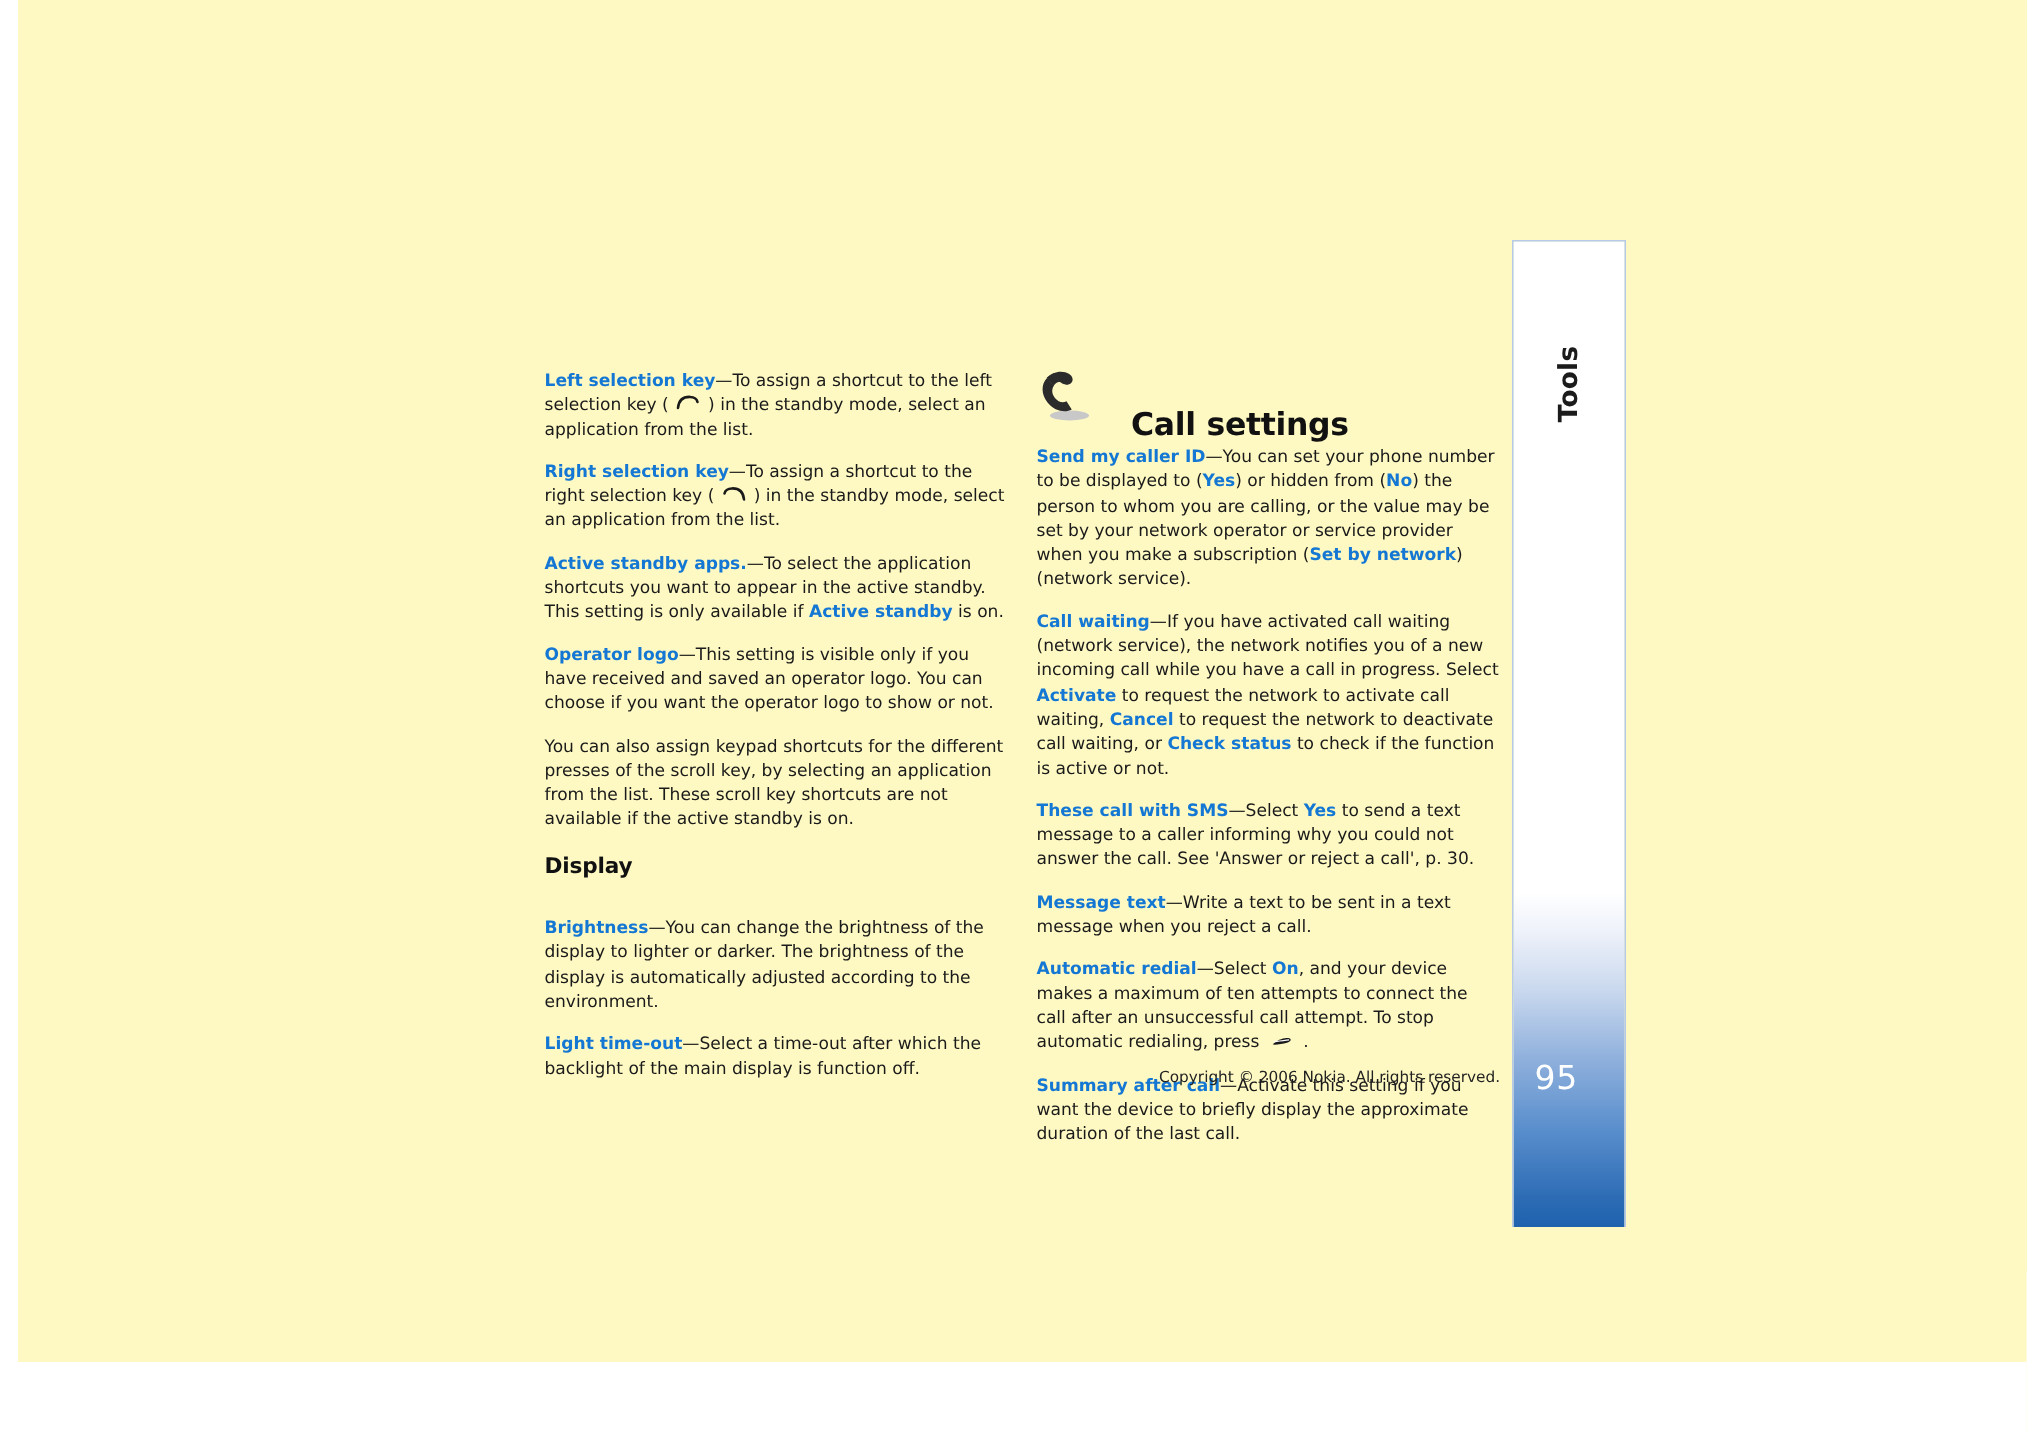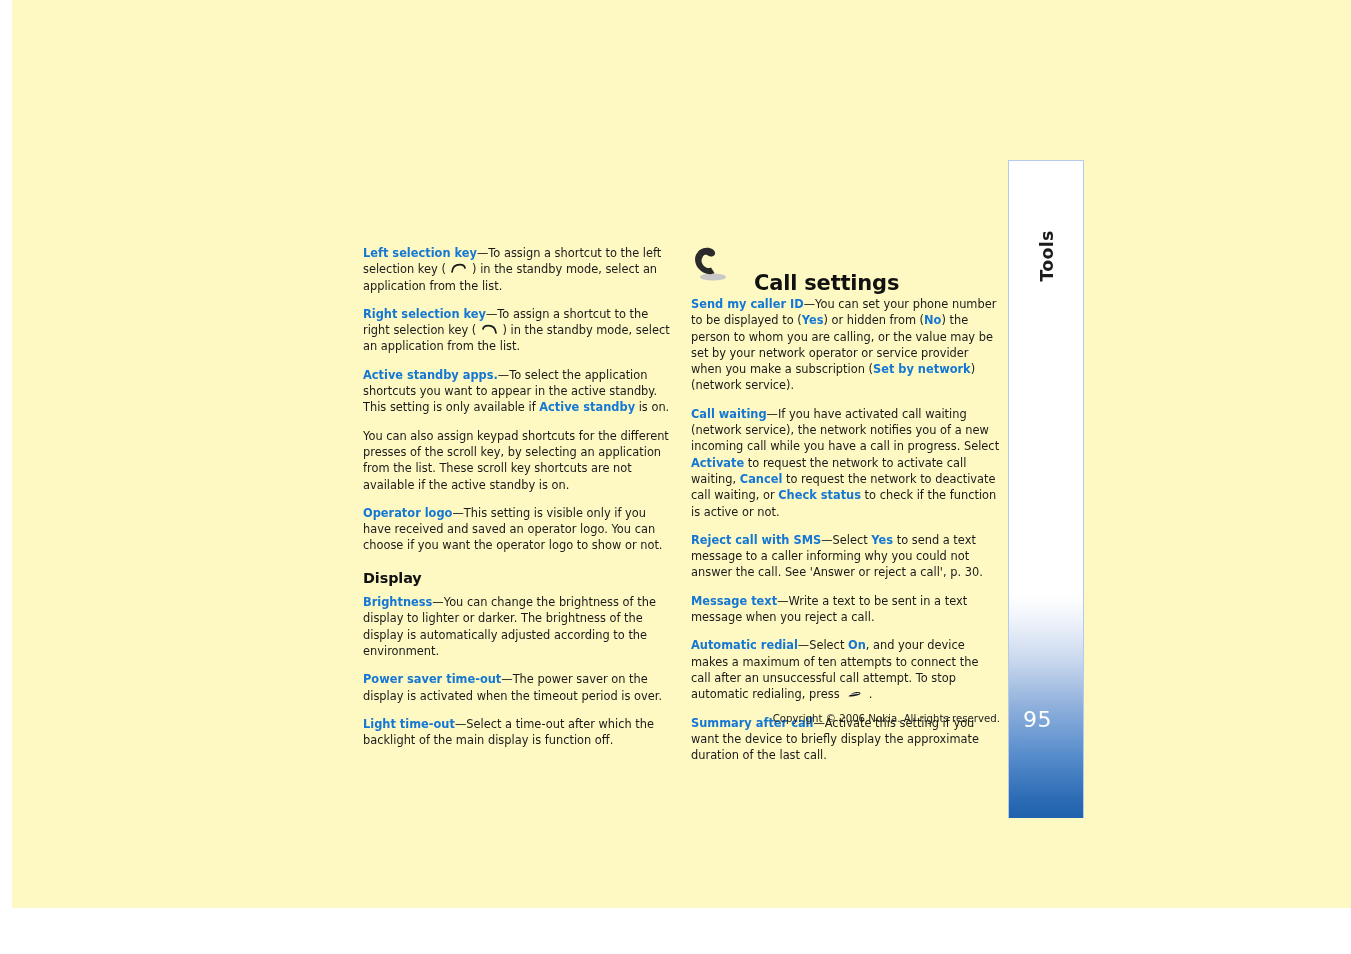--- a/index.html
+++ b/index.html
@@ -46,21 +46,21 @@
   .val {
     color: #1477d4;
     font-weight: bold;
   }
 
   
   .subhead {
     font-size: 14.4px;
     font-weight: bold;
     color: #111111;
-    margin: 16px 0 8px 0;
+    margin: 16px 0 24px 0;
     letter-spacing: -0.1px;
   }
 
   
   .chapter {
     position: absolute;
     left: 679px;
     top: 240px;
     width: 310px;
     height: 52px;
@@ -170,29 +170,28 @@
     <p class="para"><span class="term">Left selection key</span><span>—</span><span>To assign a shortcut to the left selection key ( </span><span class="keyglyph"><svg viewBox="0 0 17 11" width="17" height="11">
             <path d="M2 9 C2.5 3.5, 6 1.5, 10 1.6 C13 1.7, 14.6 3, 15 5" stroke="#1a1a1a" stroke-width="1.7" fill="none" stroke-linecap="round"></path>
           </svg></span><span> ) in the standby mode, select an application from the list.</span></p>
 
     <p class="para"><span class="term">Right selection key</span><span>—</span><span>To assign a shortcut to the right selection key ( </span><span class="keyglyph"><svg viewBox="0 0 17 11" width="17" height="11">
             <path d="M15 9 C14.5 3.5, 11 1.5, 7 1.6 C4 1.7, 2.4 3, 2 5" stroke="#1a1a1a" stroke-width="1.7" fill="none" stroke-linecap="round"></path>
           </svg></span><span> ) in the standby mode, select an application from the list.</span></p>
 
     <p class="para"><span class="term">Active standby apps.</span><span>—</span><span>To select the application shortcuts you want to appear in the active standby. This setting is only available if </span><span class="val">Active standby</span><span> is on.</span></p>
 
+    <p class="para"><span class="term">Operator logo</span><span>—</span><span>This setting is visible only if you have received and saved an operator logo. You can choose if you want the operator logo to show or not.</span></p>
+
     <p class="para">You can also assign keypad shortcuts for the different presses of the scroll key, by selecting an application from the list. These scroll key shortcuts are not available if the active standby is on.</p>
 
-    <p class="para"><span class="term">Operator logo</span><span>—</span><span>This setting is visible only if you have received and saved an operator logo. You can choose if you want the operator logo to show or not.</span></p>
-
     <h3 class="subhead">Display</h3>
 
     <p class="para"><span class="term">Brightness</span><span>—</span><span>You can change the brightness of the display to lighter or darker. The brightness of the display is automatically adjusted according to the environment.</span></p>
 
-    <p class="para"><span class="term">Power saver time-out</span><span>—</span><span>The power saver on the display is activated when the timeout period is over.</span></p>
 
     <p class="para"><span class="term">Light time-out</span><span>—</span><span>Select a time-out after which the backlight of the main display is function off.</span></p>
   </div>
 
   <div class="chapter">
     <span class="chapter-icon">
       <svg viewBox="0 0 44 44" width="44" height="44">
         <ellipse cx="26" cy="35" rx="13" ry="3.4" fill="#c8c8c8"></ellipse>
         <path d="M11 10 C7 14, 7 21, 11.5 26.5 C16 32, 23 33.5, 27.5 31 L24 25.5 C21.5 26.8, 18.5 26, 16.3 23.3 C14.1 20.6, 14 17.4, 15.6 15.2 Z" fill="#2b2b2b"></path>
         <path d="M11 10 C13.5 7.2, 17.5 5.8, 21.2 6.4 C24.5 6.9, 26.6 8.6, 27 10.6 C27.3 12.2, 26.4 13.6, 24.8 14.1 C23.2 14.6, 21.4 14, 20.2 13 C19 12, 17.4 12.1, 16.2 13.2 C15.2 14.1, 14.6 15.4, 15.6 15.2 Z" fill="#3a3a3a"></path>
@@ -201,21 +200,21 @@
     </span>
     <span class="chapter-title">Call settings</span>
   </div>
 
   <div class="col col-right">
 
     <p class="para"><span class="term">Send my caller ID</span><span>—</span><span>You can set your phone number to be displayed to (</span><span class="val">Yes</span><span>) or hidden from (</span><span class="val">No</span><span>) the person to whom you are calling, or the value may be set by your network operator or service provider when you make a subscription (</span><span class="val">Set by network</span><span>) (network service).</span></p>
 
     <p class="para"><span class="term">Call waiting</span><span>—</span><span>If you have activated call waiting (network service), the network notifies you of a new incoming call while you have a call in progress. Select </span><span class="val">Activate</span><span> to request the network to activate call waiting, </span><span class="val">Cancel</span><span> to request the network to deactivate call waiting, or </span><span class="val">Check status</span><span> to check if the function is active or not.</span></p>
 
-    <p class="para"><span class="term">Reject call with SMS</span><span>—</span><span>Select </span><span class="val">Yes</span><span> to send a text message to a caller informing why you could not answer the call. See 'Answer or reject a call', p. 30.</span></p>
+    <p class="para"><span class="term">These call with SMS</span><span>—</span><span>Select </span><span class="val">Yes</span><span> to send a text message to a caller informing why you could not answer the call. See 'Answer or reject a call', p. 30.</span></p>
 
     <p class="para"><span class="term">Message text</span><span>—</span><span>Write a text to be sent in a text message when you reject a call.</span></p>
 
     <p class="para"><span class="term">Automatic redial</span><span>—</span><span>Select </span><span class="val">On</span><span>, and your device makes a maximum of ten attempts to connect the call after an unsuccessful call attempt. To stop automatic redialing, press </span><span class="endkey"><svg viewBox="0 0 15 10" width="15" height="10">
             <path d="M1.5 7.4 C3 5.4, 6 3.6, 9.6 3.1 C11.6 2.8, 13 3.1, 13.4 3.9 C13.8 4.7, 12.9 5.6, 11 6.2 C8 7.1, 4.2 7.6, 1.5 7.4 Z" fill="#1a1a1a"></path>
             <path d="M2.2 5.6 C5 5.2, 9 4.6, 12.4 4.3" stroke="#ffffff" stroke-width="0.9" fill="none"></path>
           </svg></span><span> .</span></p>
 
     <p class="para"><span class="term">Summary after call</span><span>—</span><span>Activate this setting if you want the device to briefly display the approximate duration of the last call.</span></p>
   </div>

